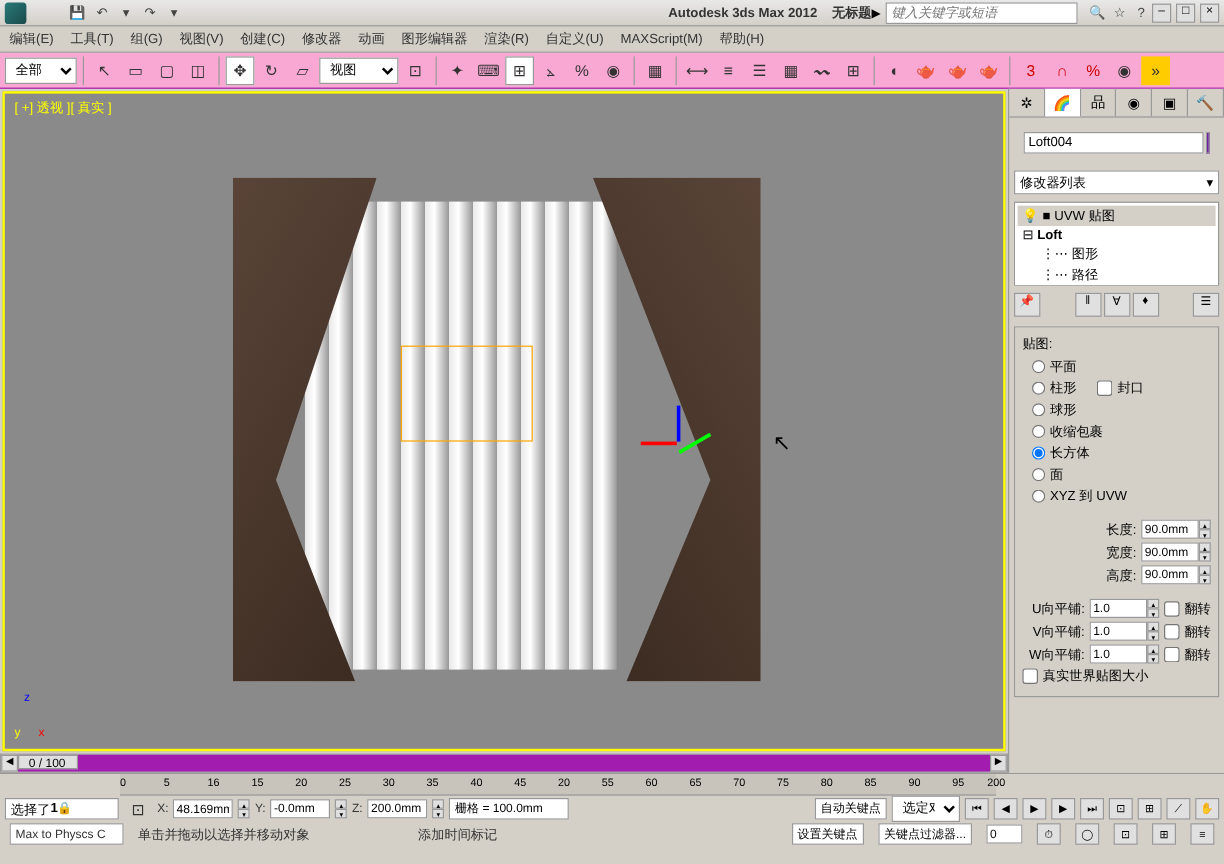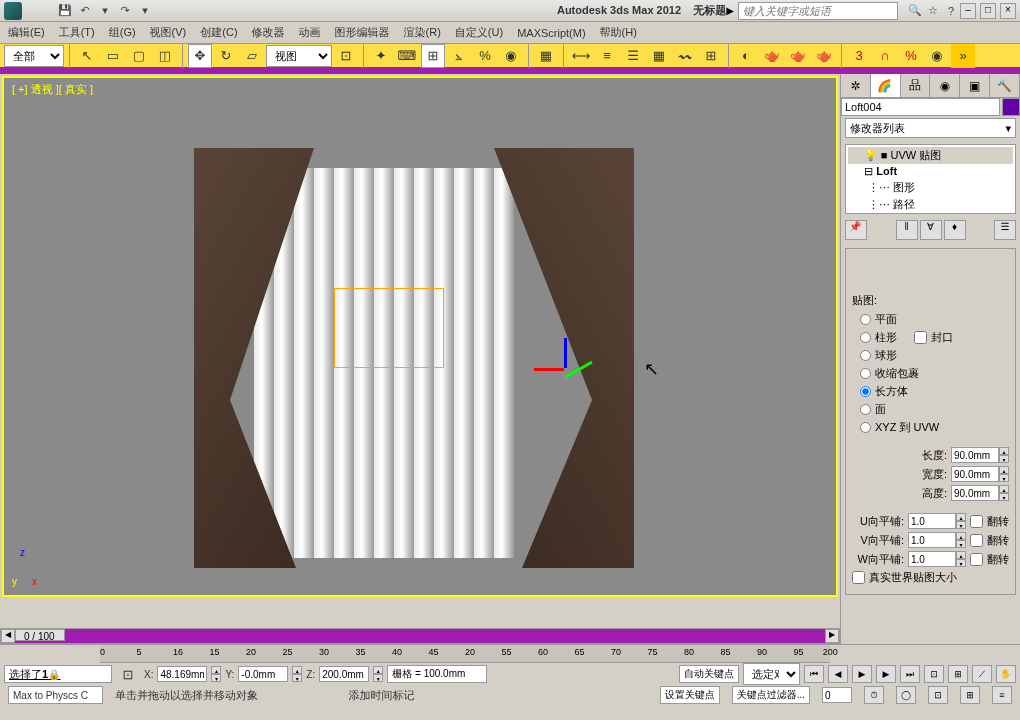--- a/index.html
+++ b/index.html
@@ -7,21 +7,21 @@
 .titlebar { height: 22px; background: linear-gradient(#e8e8e8,#d4d0c8); display: flex; align-items: center; padding: 0 4px; border-bottom: 1px solid #999; }
 .app-icon { width: 18px; height: 18px; background: linear-gradient(135deg,#2a7a7a,#1a4a4a); border-radius: 3px; margin-right: 6px; }
 .title-text { flex: 1; text-align: right; font-weight: bold; color: #333; }
 .search-box { width: 160px; height: 18px; border: 1px solid #999; background: #fff; padding: 0 4px; font-style: italic; color: #888; margin-right: 8px; }
 .win-controls { display: flex; gap: 4px; }
 .win-btn { width: 16px; height: 16px; border: 1px solid #999; background: #e0e0e0; font-size: 10px; text-align: center; cursor: pointer; }
 .quick-toolbar { height: 20px; display: flex; align-items: center; gap: 2px; padding: 0 28px; }
 .q-btn { width: 18px; height: 16px; display: flex; align-items: center; justify-content: center; color: #444; font-size: 11px; }
 .menubar { height: 22px; display: flex; align-items: center; gap: 14px; padding: 0 8px; border-bottom: 1px solid #999; }
 .menu-item { color: #333; cursor: pointer; }
-.toolbar-row { height: 30px; display: flex; align-items: center; gap: 2px; padding: 2px 4px; background: #fde047; border-bottom: 7px solid #a21caf; }
+.toolbar-row { height: 30px; display: flex; align-items: center; gap: 2px; padding: 2px 4px; background: #f9a8d4; border-bottom: 1px solid #a21caf; }
 .tb-sep { width: 1px; height: 24px; background: #999; margin: 0 3px; }
 .tb-btn { width: 24px; height: 24px; border: 1px solid transparent; display: flex; align-items: center; justify-content: center; cursor: pointer; font-size: 13px; color: #333; }
 .tb-btn.active { border: 1px solid #999; background: #fff; }
 .tb-select { height: 22px; border: 1px solid #999; background: #fff; padding: 0 4px; }
 .main-area { display: flex; height: 570px; }
 .viewport-container { flex: 1; position: relative; background: #8a8a8a; border: 2px solid yellow; margin: 2px; }
 .viewport-label { position: absolute; top: 4px; left: 8px; color: yellow; font-size: 11px; }
 .axis-indicator { position: absolute; bottom: 8px; left: 8px; width: 40px; height: 40px; }
 .axis-indicator .axis { position: absolute; font-size: 10px; }
 .axis-indicator .x { color: red; bottom: 0; left: 20px; }
@@ -40,33 +40,33 @@
 .cursor-icon { position: absolute; top: 280px; left: 640px; font-size: 18px; color: #000; }
 .scrollbar-h { height: 16px; background: #d4d0c8; display: flex; align-items: center; border: 1px solid #999; }
 .sb-btn { width: 14px; height: 14px; background: #e0e0e0; border: 1px solid #999; font-size: 8px; text-align: center; }
 .sb-track { flex: 1; height: 14px; background: #a21caf; position: relative; }
 .sb-thumb { position: absolute; left: 0; width: 50px; height: 12px; background: #e0e0e0; border: 1px solid #999; }
 .sb-label { padding: 0 8px; font-size: 10px; }
 .command-panel { width: 180px; background: #d4d0c8; border-left: 1px solid #999; display: flex; flex-direction: column; }
 .cp-tabs { display: flex; height: 24px; border-bottom: 1px solid #999; }
 .cp-tab { flex: 1; display: flex; align-items: center; justify-content: center; border-right: 1px solid #999; cursor: pointer; font-size: 12px; }
 .cp-tab.active { background: #fff; }
-.cp-name-field { display: flex; margin: 0; gap: 2px; }
+.cp-name-field { display: flex; margin: 12px; gap: 2px; }
 .cp-name-field input { flex: 1; height: 18px; border: 1px solid #999; padding: 0 3px; }
 .cp-color-swatch { width: 18px; height: 18px; background: #60a; border: 1px solid #999; }
 .cp-dropdown { margin: 2px 4px; height: 20px; border: 1px solid #999; background: #fff; padding: 0 4px; display: flex; align-items: center; }
 .cp-stack { margin: 4px; border: 1px solid #999; background: #fff; height: 70px; padding: 2px; overflow: auto; }
-.cp-stack-item { padding: 1px 16px; }
+.cp-stack-item { padding: 1px 4px; }
 .cp-stack-item.active { background: #d4d0c8; }
 .cp-stack-row { height: 22px; display: flex; gap: 2px; margin: 2px 4px; }
 .cp-stack-row .btn { width: 22px; height: 20px; border: 1px solid #999; background: #e0e0e0; font-size: 10px; text-align: center; }
 .cp-rollout { margin: 4px; border: 1px solid #999; }
 .cp-rollout-header { height: 18px; background: #d4d0c8; border-bottom: 1px solid #999; text-align: center; font-weight: bold; position: relative; }
 .cp-rollout-header::before { content: "-"; position: absolute; left: 4px; }
-.cp-rollout-body { padding: 6px; background: #d4d0c8; margin-top: 38px; }
+.cp-rollout-body { padding: 6px; background: #d4d0c8; }
 .cp-group-label { font-size: 11px; margin-bottom: 4px; }
 .radio-row { display: flex; align-items: center; gap: 4px; margin: 3px 8px; }
 .radio-row input[type="radio"] { width: 11px; height: 11px; }
 .spinner-row { display: flex; align-items: center; gap: 4px; margin: 3px 0; justify-content: flex-end; }
 .spinner-row label { flex: 0 0 auto; }
 .spinner { display: flex; align-items: center; }
 .spinner input { width: 48px; height: 16px; border: 1px solid #999; padding: 0 2px; font-size: 10px; }
 .spinner-btns { display: flex; flex-direction: column; }
 .spinner-btns button { width: 10px; height: 8px; font-size: 6px; padding: 0; border: 1px solid #999; background: #e0e0e0; }
 .cb-row { display: flex; align-items: center; gap: 4px; margin: 3px 0; }
@@ -158,21 +158,21 @@
   <div class="tb-btn">🫖</div>
   <div class="tb-sep"></div>
   <div class="tb-btn" style="color:#c00;">3</div>
   <div class="tb-btn" style="color:#c00;">∩</div>
   <div class="tb-btn" style="color:#c00;">%</div>
   <div class="tb-btn">◉</div>
   <div class="tb-btn" style="background:#fc0;">»</div>
 </div>
 
 <div class="main-area">
-  <div style="flex:1;display:flex;flex-direction:column;gap:29px;">
+  <div style="flex:1;display:flex;flex-direction:column;">
     <div class="viewport-container">
       <div class="viewport-label">[ +] 透视 ][ 真实 ]</div>
       <div class="curtain-scene">
         <div class="curtain-white"></div>
         <div class="curtain-left"></div>
         <div class="curtain-right"></div>
       </div>
       <div class="selection-box"></div>
       <div class="gizmo">
         <div class="gizmo-arrow gizmo-x"></div>
@@ -354,21 +354,21 @@
     <div class="time-tick" style="left:65%">65</div>
     <div class="time-tick" style="left:70%">70</div>
     <div class="time-tick" style="left:75%">75</div>
     <div class="time-tick" style="left:80%">80</div>
     <div class="time-tick" style="left:85%">85</div>
     <div class="time-tick" style="left:90%">90</div>
     <div class="time-tick" style="left:95%">95</div>
     <div class="time-tick" style="left:99%">200</div>
   </div>
   <div class="status-row">
-    <div class="status-field" style="width:108px;text-decoration:underline;"><span>选择了</span> <b>1</b> 🔒</div>
+    <div class="status-field" style="width:95px;"><span>选择了</span> <b>1</b> 🔒</div>
     <div class="tb-btn">⊡</div>
     <span class="coord-label">X:</span>
       <input class="coord-input" value="48.169mm" style="">
       <div class="spinner-btns">
         <button>▴</button>
         <button>▾</button>
       </div>
     <span class="coord-label">Y:</span>
       <input class="coord-input" value="-0.0mm" style="">
       <div class="spinner-btns">

